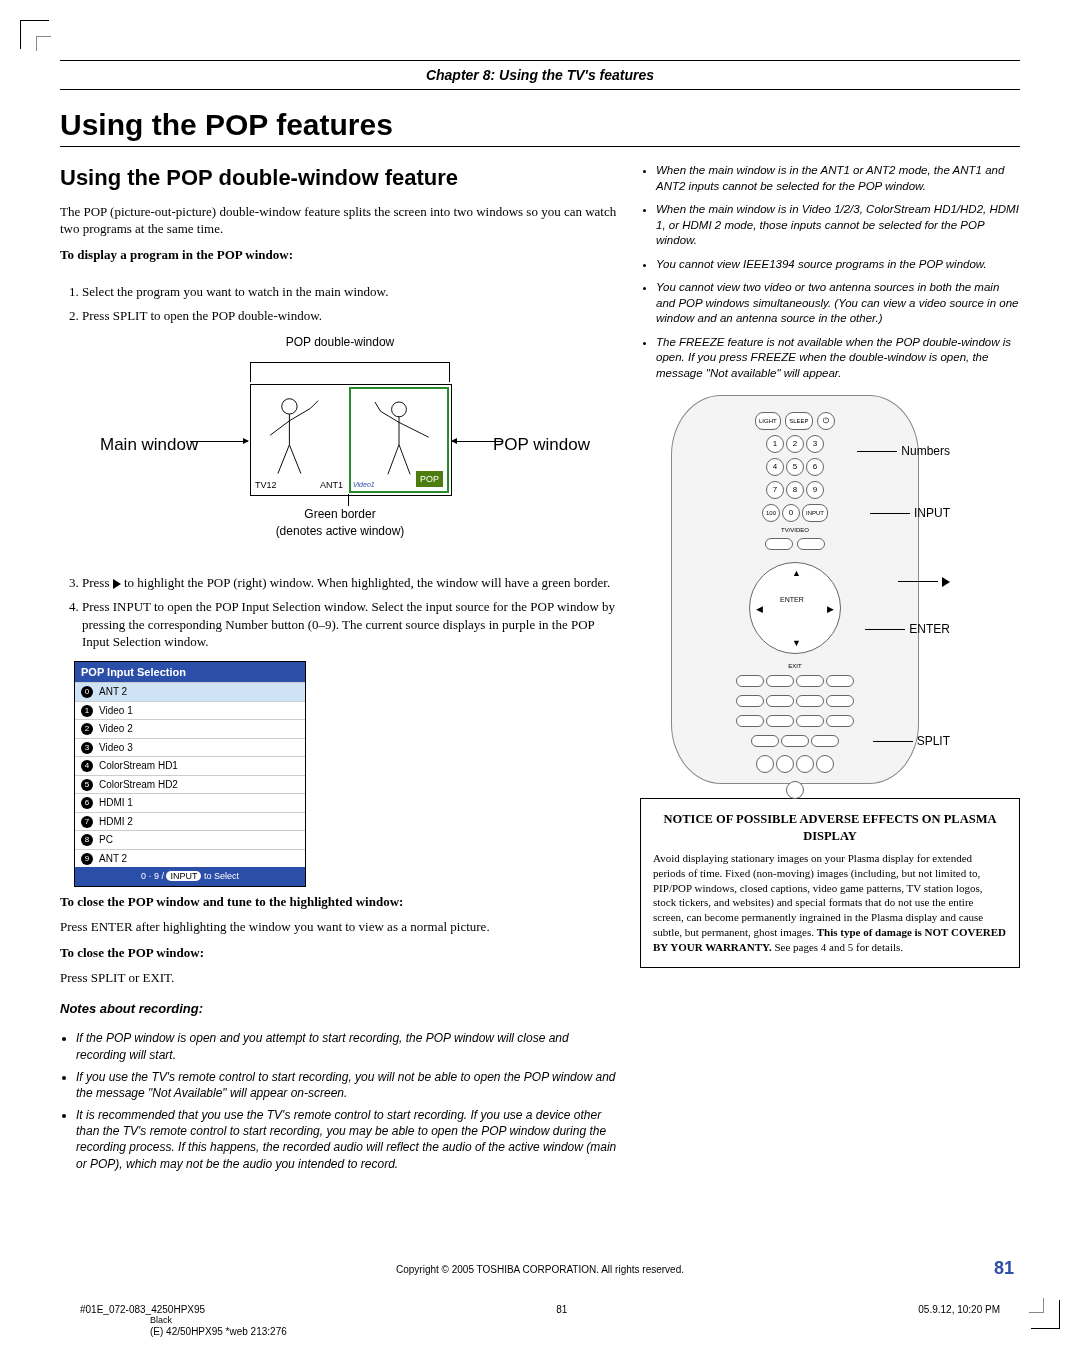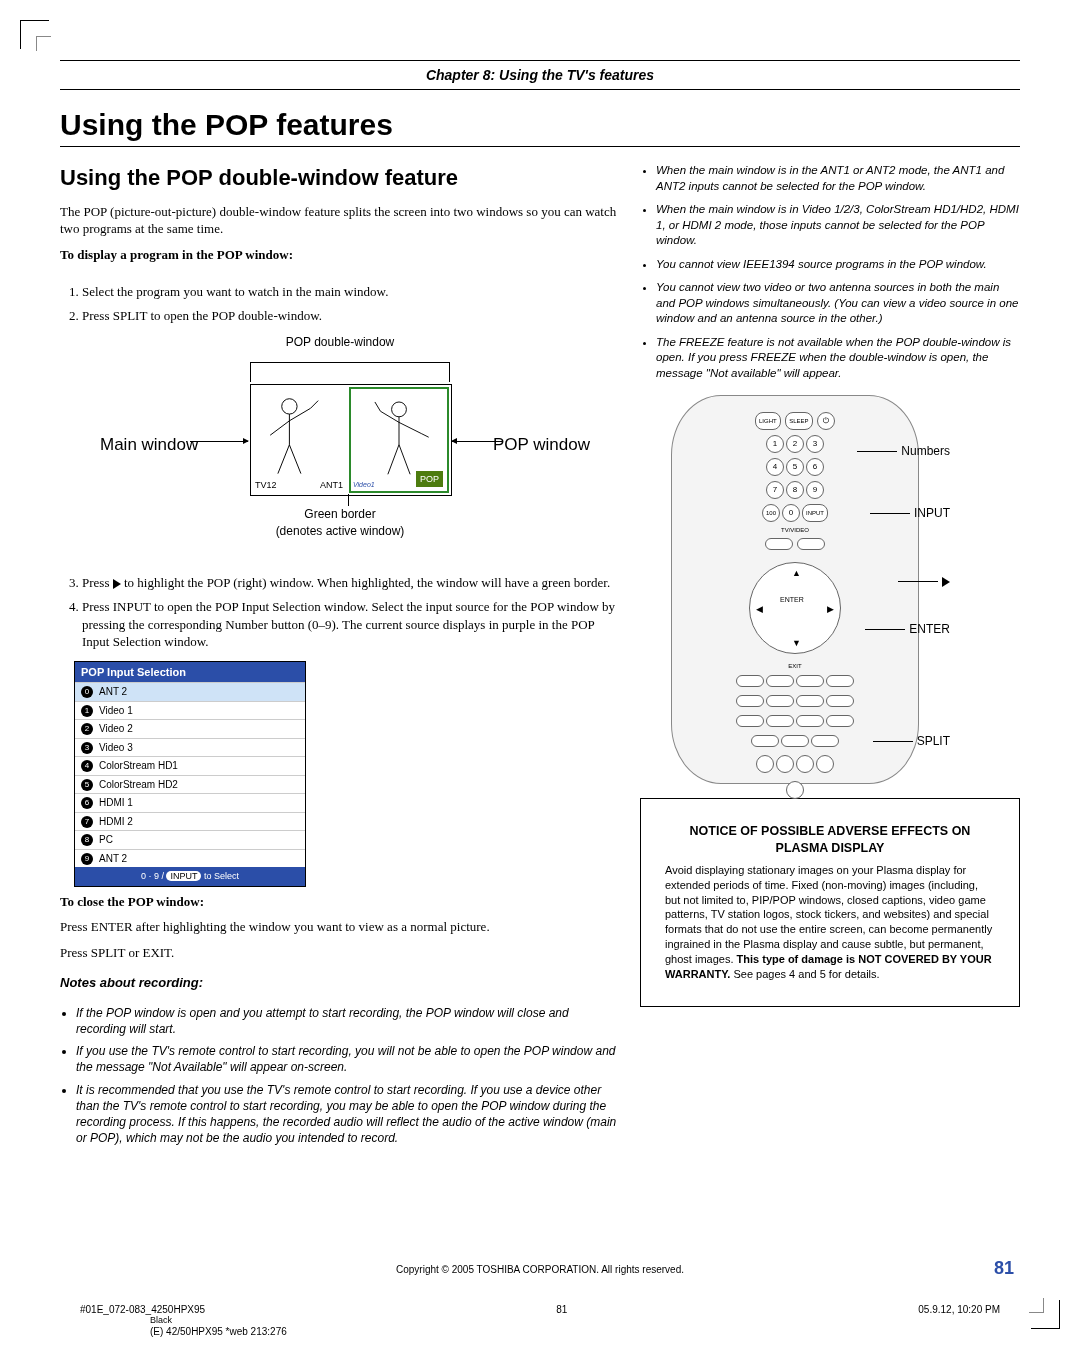--- a/index.html
+++ b/index.html
@@ -59,21 +59,21 @@
   ul.right-notes li { margin-bottom: 8px; }
   .remote { width: 230px; border: 1px solid #888; border-radius: 50px 50px 50px 50px / 60px 60px 60px 60px; margin: 0 auto 14px auto; padding: 12px 8px; background:#f4f4f4; position: relative; font-size: 9px; }
   .remote-inner { position:relative; height:360px; }
   .remote .row { text-align:center; margin:3px 0; }
   .remote .btn { display:inline-block; border:1px solid #666; border-radius:50%; width:16px; height:16px; line-height:16px; font-size:8px; background:#fff; margin:1px; }
   .remote .pill-btn { display:inline-block; border:1px solid #666; border-radius:8px; width:26px; height:10px; background:#fff; margin:1px; }
   .remote .nav { width:90px; height:90px; border-radius:50%; background:#fff; border:1px solid #666; margin:8px auto; position:relative; }
   .remote .nav .enter { position:absolute; top:32px; left:30px; font-size:7px; }
   .remote-label { position:absolute; font-size:12px; font-family:Arial, Helvetica, sans-serif; }
   .remote-label .ln { position:absolute; height:1px; background:#000; }
-  .warning-box { border: 1.5px solid #000; padding: 24px; font-family: Liberation Sans, sans-serif; font-size: 11px; line-height:1.35; }
+  .warning-box { border: 1.5px solid #000; padding: 12px; font-family: Liberation Serif, serif; font-size: 11px; line-height:1.35; }
   .warning-box .title { font-weight: bold; text-align:center; font-size: 12.5px; margin-bottom: 6px; }
   .copyright { position:absolute; bottom: 74px; left:0; right:0; text-align:center; font-family: Arial, Helvetica, sans-serif; font-size: 10px; }
   .pagenum { position:absolute; bottom:70px; right:66px; font-family: Arial, Helvetica, sans-serif; font-weight:bold; font-size:18px; color:#2b4ea8; }
   .footer-meta { position:absolute; bottom:34px; left:80px; right:80px; display:flex; justify-content:space-between; font-family: Arial, Helvetica, sans-serif; font-size:10px; color:#000; }
   .footer-bottom { position:absolute; bottom:12px; left:150px; font-family: Arial, Helvetica, sans-serif; font-size:10px; }
   .footer-black { position:absolute; bottom:24px; left:150px; font-family: Arial, Helvetica, sans-serif; font-size:9px; }
   .tri { display:inline-block; width:0; height:0; border-left:8px solid #000; border-top:5px solid transparent; border-bottom:5px solid transparent; vertical-align:middle; }
   .stickman { stroke:#000; stroke-width:1; fill:none; }
   .vsrc { position:absolute; left:2px; bottom:2px; font-size:7px; color:#2b4ea8; font-style:italic; }
 </style>
@@ -189,22 +189,23 @@
             <span class="num">9</span>
             <span>ANT 2</span>
           </div>
         <div class="footer">
           <span>0 · 9  / </span>
           <span class="pill">INPUT</span>
           <span> to Select</span>
         </div>
       </div>
 
+      <p class="body-p bold">To close the POP window and tune to the highlighted window:</p>
+      <p class="body-p">Press ENTER after highlighting the window you want to view as a normal picture.</p>
       <p class="body-p bold">To close the POP window:</p>
-      <p class="body-p">Press ENTER after highlighting the window you want to view as a normal picture.</p>
       <p class="body-p">Press SPLIT or EXIT.</p>
 
       <p class="notes-title">Notes about recording:</p>
       <ul class="notes">
         <li>If the POP window is open and you attempt to start recording, the POP window will close and recording will start.</li>
         <li>If you use the TV's remote control to start recording, you will not be able to open the POP window and the message "Not Available" will appear on-screen.</li>
         <li>It is recommended that you use the TV's remote control to start recording. If you use a device other than the TV's remote control to start recording, you may be able to open the POP window during the recording process. If this happens, the recorded audio will reflect the audio of the active window (main or POP), which may not be the audio you intended to record.</li>
       </ul>
     </div>
 

